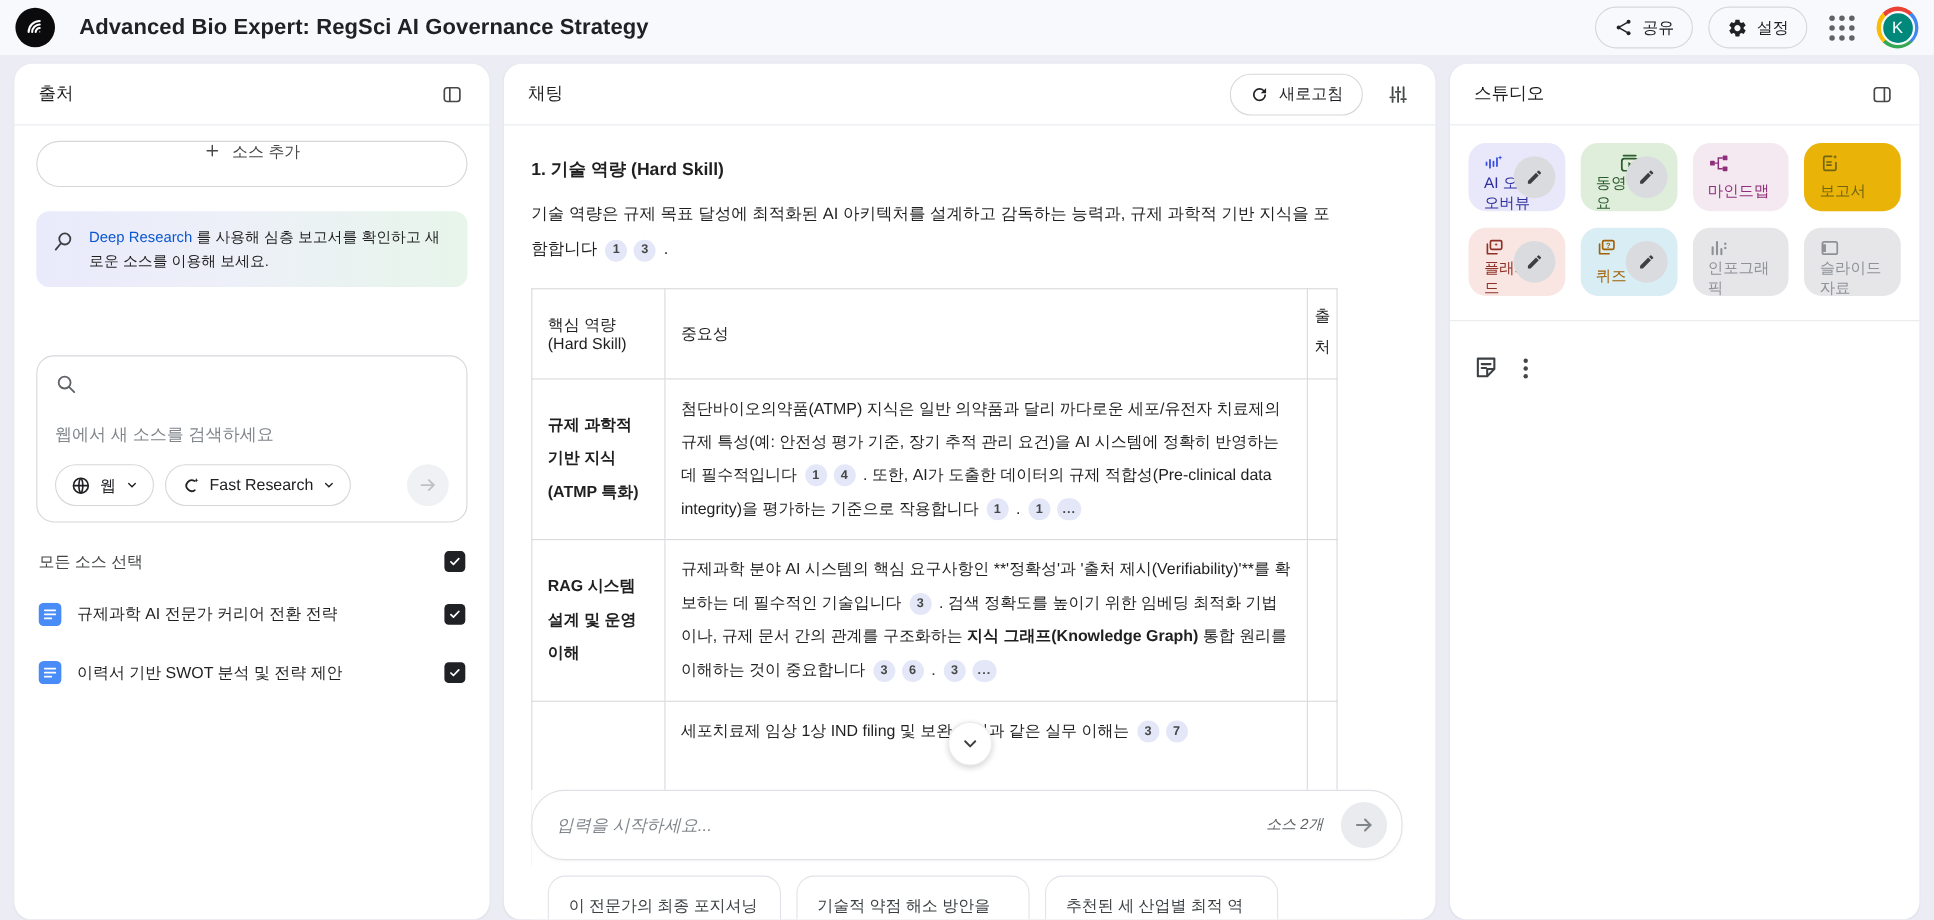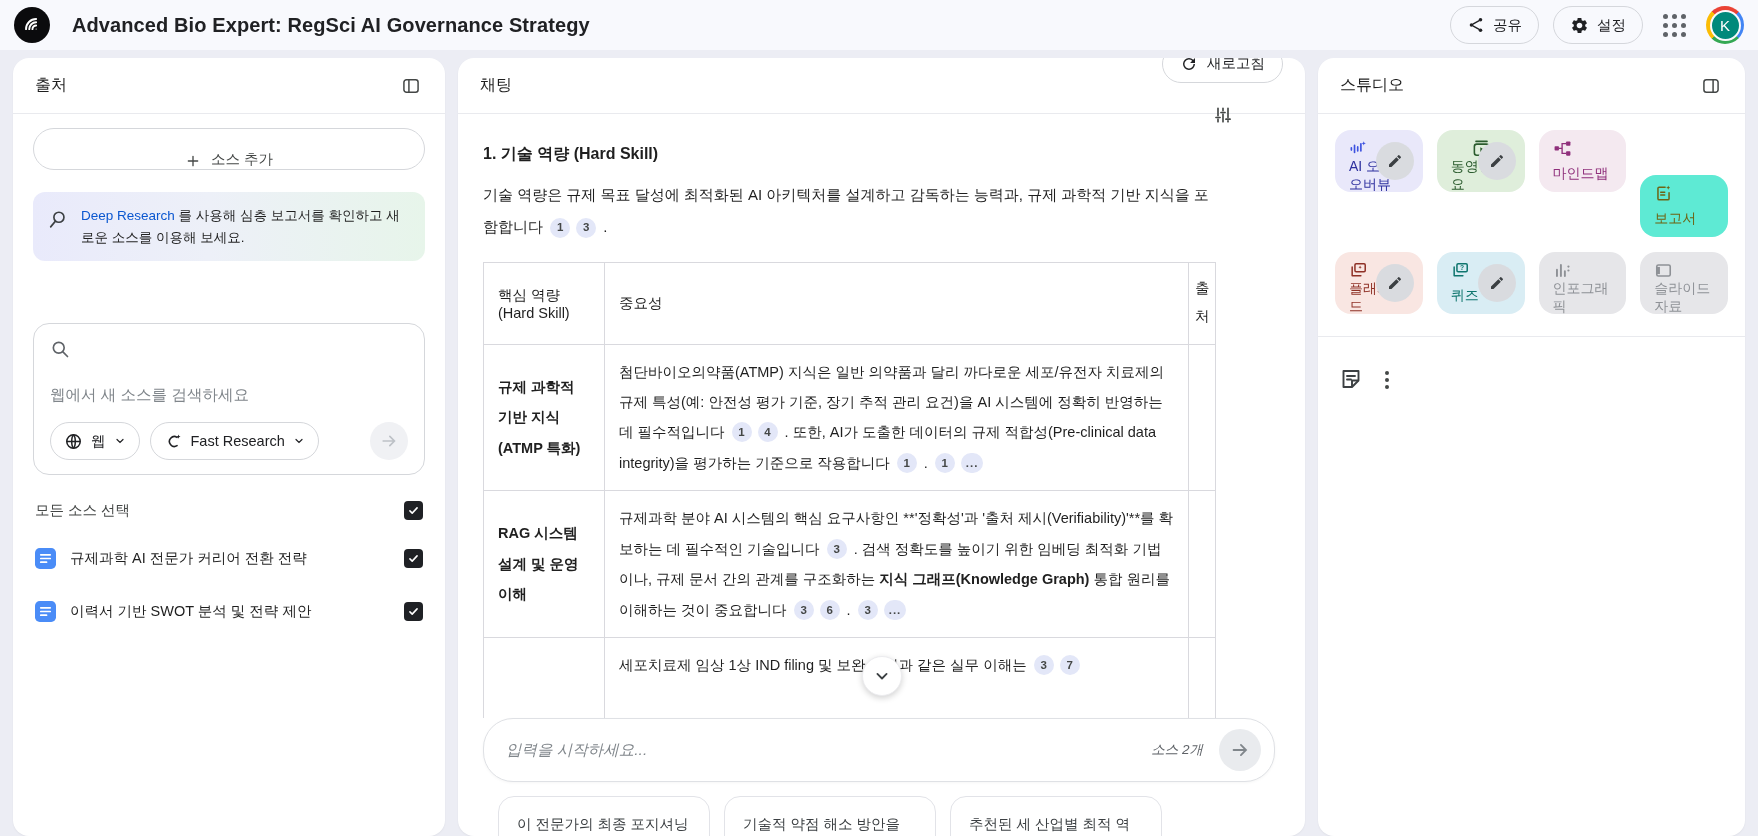--- a/index.html
+++ b/index.html
@@ -47,21 +47,21 @@
   .panel-header {
     height:56px; flex:0 0 auto; display:flex; align-items:center; padding:0 22px;
     border-bottom:1px solid #E9EAEE; font-size:16px; color:#1F1F1F;
   }
   .panel-header .spacer { flex:1; }
   .icon-btn { background:none; border:none; cursor:pointer; display:flex; align-items:center; color:#444746; padding:2px; }
   
   .sources-body { padding:14px 20px; }
   .add-source-btn {
     width:100%; height:42px; border:1px solid #D5D7DB; border-radius:21px; background:#fff;
-    font-size:14.5px; color:#444746; display:flex; align-items:flex-end; justify-content:center; gap:10px;
+    font-size:14.5px; color:#444746; display:flex; align-items:flex-start; justify-content:center; gap:10px;
     cursor:pointer; font-family:inherit;
   }
   .deep-research-box {
     margin-top:22px; border-radius:12px; padding:13px 14px;
     background:linear-gradient(90deg,#E9EAFB 0%,#EDF0F8 45%,#E7F5EA 100%);
     display:flex; gap:12px; font-size:13.5px; line-height:1.6; color:#1F1F1F;
   }
   .deep-research-box a { color:#0B57D0; text-decoration:none; font-weight:500; }
   .search-card { margin-top:62px; border:1px solid #D5D7DB; border-radius:16px; padding:15px 16px 14px 16px; }
   .search-row { display:flex; align-items:flex-start; gap:26px; color:#80868B; font-size:15.5px;flex-direction:column; }
@@ -77,21 +77,21 @@
   }
   .select-all-row { display:flex; align-items:center; margin-top:26px; padding:0 2px; font-size:14.5px; color:#444746; }
   .checkbox {
     width:19px; height:19px; border-radius:4px; background:#1F2125; margin-left:auto;
     display:flex; align-items:center; justify-content:center; cursor:pointer; flex:0 0 auto;
   }
   .source-row { display:flex; align-items:center; gap:14px; margin-top:24px; padding:4px 2px; font-size:14.5px; color:#1F1F1F; cursor:pointer; }
   .doc-icon { flex:0 0 auto; display:flex; }
   .source-title { flex:1; white-space:nowrap; overflow:hidden; text-overflow:ellipsis; }
   
-  .chat-header-right { margin-left:auto; display:flex; align-items:center; gap:20px;flex-direction:column; }
+  .chat-header-right { margin-left:auto; display:flex; align-items:center; gap:20px; }
   .refresh-btn {
     display:inline-flex; align-items:center; gap:9px; height:38px; padding:0 17px;
     border:1px solid #D5D7DB; border-radius:19px; background:#fff; font-size:14.5px; color:#202124;
     cursor:pointer; font-family:inherit;
   }
   .chat-content { padding:0 25px; overflow:hidden; flex:1; }
   .chat-heading { margin-top:30px; font-size:16px; font-weight:700; color:#1F1F1F; }
   .chat-paragraph { margin-top:14px; font-size:15px; line-height:2.15; color:#1F1F1F; max-width:740px; }
   .cite {
     display:inline-flex; align-items:center; justify-content:center;
@@ -459,21 +459,21 @@
             <svg width="19" height="19" viewBox="0 0 24 24" fill="currentColor">
               <rect x="2" y="9" width="5.5" height="5.5" rx="1"></rect>
                 <rect x="16.5" y="3" width="5.5" height="5.5" rx="1"></rect>
                 <rect x="16.5" y="15.5" width="5.5" height="5.5" rx="1"></rect>
               <path d="M7.5 11.75h4M11.5 11.75V5.75h5M11.5 11.75v6.5h5" stroke="currentColor" stroke-width="1.7" fill="none"></path>
             </svg>
           </span>
           <span class="card-label">마인드맵</span>
         </div>
 
-        <div class="studio-card" style="background: #5eead4; color: rgb(110, 100, 20); margin-top: 45px;">
+        <div class="studio-card" style="background: #eab308; color: rgb(110, 100, 20);">
           <span>
             <svg width="19" height="19" viewBox="0 0 24 24" fill="none" stroke="currentColor" stroke-width="1.9" stroke-linecap="round">
               <path d="M14 4H6.5A1.5 1.5 0 0 0 5 5.5v13A1.5 1.5 0 0 0 6.5 20h11a1.5 1.5 0 0 0 1.5-1.5V11"></path>
               <path d="M8.5 10.5h5M8.5 14h5"></path>
               <path d="M18 2l.7 1.9 1.9.7-1.9.7-.7 1.9-.7-1.9-1.9-.7 1.9-.7z" fill="currentColor" stroke="none"></path>
             </svg>
           </span>
           <span class="card-label">보고서</span>
         </div>
 
@@ -486,21 +486,21 @@
             </svg>
           </span>
           <span class="card-label">플래시카드</span>
           <button class="card-edit">
             <svg width="16" height="16" viewBox="0 0 24 24" fill="currentColor">
                 <path d="M3 17.25V21h3.75L17.81 9.94l-3.75-3.75L3 17.25zM20.71 7.04a1 1 0 0 0 0-1.41l-2.34-2.34a1 1 0 0 0-1.41 0l-1.83 1.83 3.75 3.75 1.83-1.83z"></path>
               </svg>
           </button>
         </div>
 
-        <div class="studio-card" style="background: rgb(217, 237, 244); color: #0f766e;">
+        <div class="studio-card" style="background: rgb(217, 237, 244); color: #a16207;">
           <span>
             <svg width="19" height="19" viewBox="0 0 24 24" fill="none" stroke="currentColor" stroke-width="1.9" stroke-linejoin="round">
               <rect x="7.5" y="3.5" width="13" height="10" rx="1.5"></rect>
               <path d="M4 7.5v11h11" stroke-linecap="round"></path>
               <text x="14" y="11.5" font-size="8.5" font-weight="bold" text-anchor="middle" fill="currentColor" stroke="none" font-family="'Liberation Sans',sans-serif">?</text>
             </svg>
           </span>
           <span class="card-label">퀴즈</span>
           <button class="card-edit">
             <svg width="16" height="16" viewBox="0 0 24 24" fill="currentColor">

